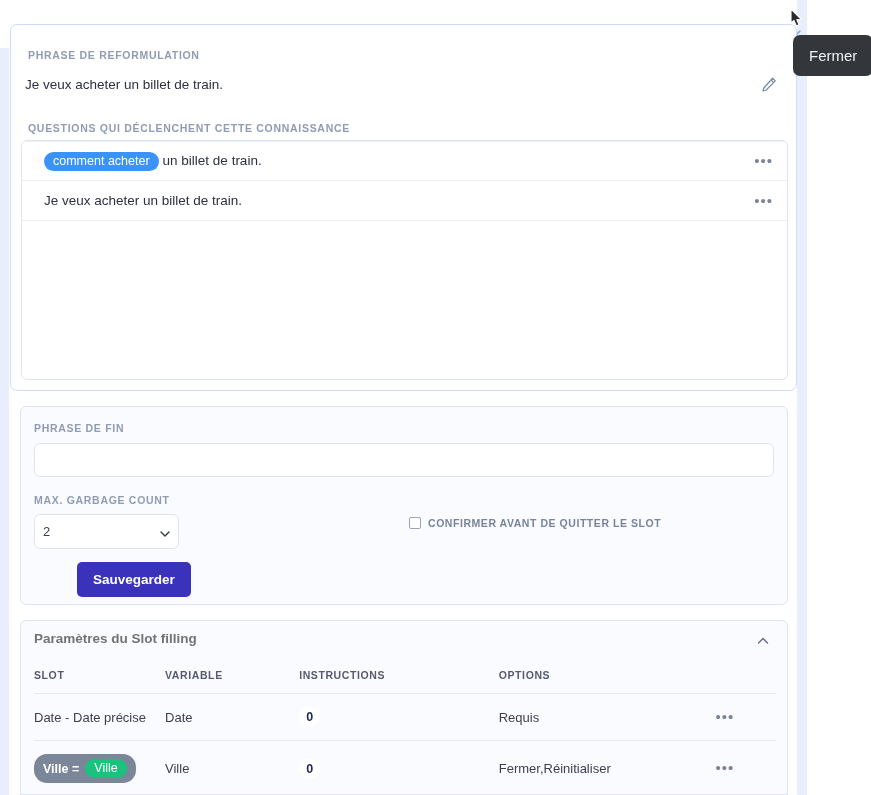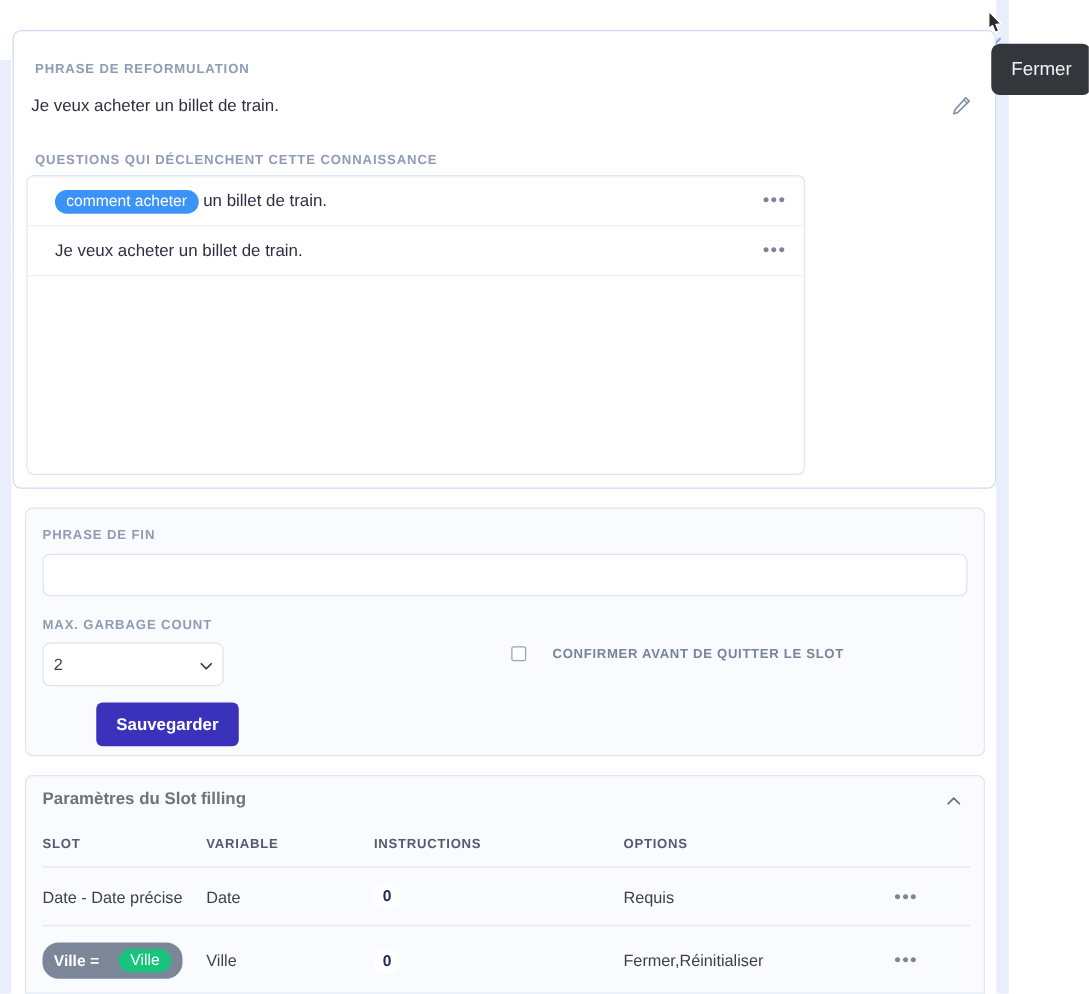--- a/index.html
+++ b/index.html
@@ -109,21 +109,21 @@
   }
   .pencil-btn {
     position: absolute; right: 17px; top: 50px;
     width: 20px; height: 20px; cursor: pointer;
   }
   .questions-label { position: absolute; left: 17px; top: 97px; }
 
   .questions-box {
     position: absolute;
     left: 10px; top: 115px;
-    width: 623px; height: 240px;
+    width: 767px; height: 240px;
     background: #ffffff;
     border: 1px solid #dfe5f0;
     border-radius: 6px;
     overflow: hidden;
   }
   .q-row {
     position: relative;
     height: 40px;
     border-bottom: 1px solid #eceff5;
     display: flex;
@@ -191,21 +191,21 @@
     outline: none;
     cursor: pointer;
   }
   .select-chevron {
     position: absolute; left: 138px; top: 118px;
     pointer-events: none;
   }
   .confirm-wrap {
     position: absolute;
     left: 388px; top: 110px;
-    display: flex; align-items: center; gap: 21px;
+    display: flex; align-items: center; gap: 7px;
     cursor: pointer;
   }
   .confirm-box {
     width: 12px; height: 12px;
     border: 1.5px solid #9aa4b8;
     border-radius: 2px;
     background: #ffffff;
   }
   .confirm-text {
     font-size: 10.5px; font-weight: bold;
@@ -278,21 +278,21 @@
     color: #222a55;
     font-weight: bold;
     font-size: 12.5px;
     border-radius: 10px;
     padding: 3px 7px;
     text-align: center;
   }
   .slot-badge {
     display: inline-flex;
     align-items: center;
-    gap: 16px;
+    gap: 6px;
     background: #7b8799;
     border-radius: 13px;
     padding: 5px 9px;
   }
   .slot-badge .k {
     color: #ffffff; font-size: 12.5px; font-weight: bold;
   }
   .slot-badge .v {
     background: #19c37d;
     color: #ffffff;

